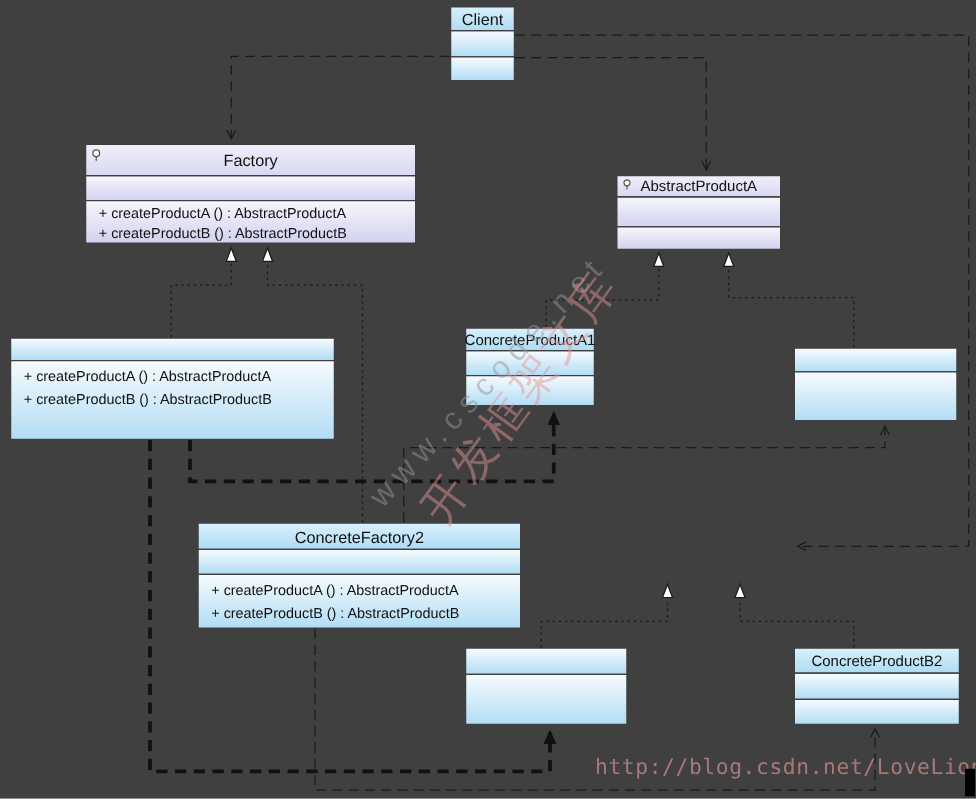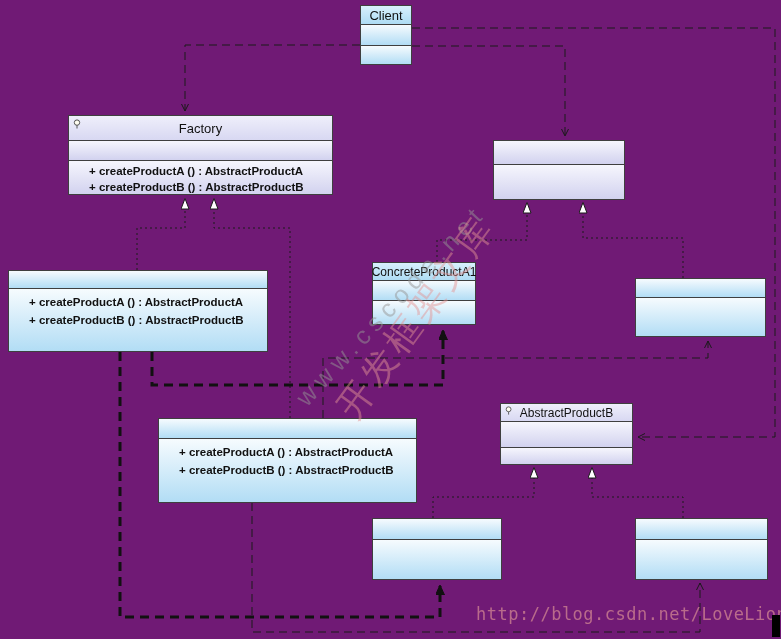--- a/index.html
+++ b/index.html
@@ -1,24 +1,24 @@
 <!DOCTYPE html>
 <html><head>
 <meta charset="utf-8">
 <style>
   html,body{margin:0;padding:0;background:#fff;}
-  #stage{position:relative;width:781px;height:639px;background:#701a75;overflow:hidden;
+  #stage{position:relative;width:781px;height:639px;background:#404040;overflow:hidden;
          font-family:"Liberation Sans",sans-serif;}
   .box{position:absolute;display:flex;flex-direction:column;border:1px solid #3f3f3f;
        box-sizing:border-box;color:#111;}
   .t{flex:0 0 auto;display:flex;align-items:center;justify-content:center;
      font-size:13px;position:relative;border-bottom:1px solid #3f3f3f;white-space:nowrap;}
   .t.small{font-size:12px;}
   .a{flex:0 0 auto;border-bottom:1px solid #3f3f3f;}
-  .o{flex:1 1 auto;padding:2px 0 0 20px;font-size:11.5px;white-space:nowrap;overflow:hidden;font-weight:bold;}
+  .o{flex:1 1 auto;padding:2px 0 0 10px;font-size:11.5px;white-space:nowrap;overflow:hidden;}
   .blue .t{background:linear-gradient(#d8f0fc,#aedcf4);}
   .blue .a,.blue .o{background:linear-gradient(#f6fbfe,#b2ddf5);}
   .purp .t{background:linear-gradient(#efeffb,#d8d8f2);}
   .purp .a,.purp .o{background:linear-gradient(#f6f6fd,#d2d2ef);}
   .ifico{position:absolute;left:4px;top:3px;line-height:0;}
   .op{line-height:17px;}
   .wires{position:absolute;left:0;top:0;pointer-events:none;}
   .dep{fill:none;stroke:#1a1a1a;stroke-width:1;stroke-dasharray:8,5;}
   .real{fill:none;stroke:#1a1a1a;stroke-width:1;stroke-dasharray:2,3;}
   .boldd{fill:none;stroke:#111;stroke-width:3;stroke-dasharray:9,6;}
@@ -53,20 +53,29 @@
       <span>Factory</span>
     </div>
     <div class="a" style="height:19px"></div>
     <div class="o" style="line-height:16px">
       <div class="op" style="line-height:16px">+ createProductA () : AbstractProductA</div>
       <div class="op" style="line-height:16px">+ createProductB () : AbstractProductB</div>
     </div>
   </div>
 
   <div class="box purp" style="left:493px;top:140px;width:132px;height:60px">
+    <div class="t small" style="height:16px">
+      <span class="ifico" style="top:2px">
+        <svg width="9" height="10" viewBox="0 0 10 11">
+            <circle cx="4" cy="3.6" r="2.7" fill="#fffdf0" stroke="#555"></circle>
+            <path d="M4 6.3 L4 9.5" stroke="#555" fill="none"></path>
+          </svg>
+      </span>
+      <span>AbstractProductA</span>
+    </div>
     <div class="a" style="height:23px"></div>
     <div class="o"></div>
   </div>
 
   <div class="box blue" style="left:8px;top:270px;width:260px;height:82px">
     <div class="a" style="height:17px"></div>
     <div class="o" style="padding-top:4px">
       <div class="op" style="line-height:18px">+ createProductA () : AbstractProductA</div>
       <div class="op" style="line-height:18px">+ createProductB () : AbstractProductB</div>
     </div>
@@ -76,48 +85,37 @@
     <div class="t small" style="height:17px">ConcreteProductA1</div>
     <div class="a" style="height:19px"></div>
     <div class="o"></div>
   </div>
 
   <div class="box blue" style="left:635px;top:278px;width:131px;height:59px">
     <div class="a" style="height:18px"></div>
     <div class="o"></div>
   </div>
 
-  <div class="box purp" style="left:500px;top:403px;width:133px;height:62px">
-    <div class="t small" style="height:17px">
-      <span class="ifico" style="top:2px">
-        <svg width="9" height="10" viewBox="0 0 10 11">
-            <circle cx="4" cy="3.6" r="2.7" fill="#fffdf0" stroke="#555"></circle>
-            <path d="M4 6.3 L4 9.5" stroke="#555" fill="none"></path>
-          </svg>
-      </span>
-      <span>AbstractProductB</span>
-    </div>
-    <div class="a" style="height:25px"></div>
-    <div class="o"></div>
-  </div>
 
   <div class="box blue" style="left:158px;top:418px;width:259px;height:85px">
+    <div class="t" style="height:20px">ConcreteFactory2</div>
     <div class="a" style="height:19px"></div>
     <div class="o" style="padding-top:4px">
       <div class="op" style="line-height:18px">+ createProductA () : AbstractProductA</div>
       <div class="op" style="line-height:18px">+ createProductB () : AbstractProductB</div>
     </div>
   </div>
 
   <div class="box blue" style="left:372px;top:518px;width:130px;height:62px">
     <div class="a" style="height:20px"></div>
     <div class="o"></div>
   </div>
 
   <div class="box blue" style="left:635px;top:518px;width:133px;height:62px">
+    <div class="t small" style="height:19px">ConcreteProductB2</div>
     <div class="a" style="height:20px"></div>
     <div class="o"></div>
   </div>
 
   <svg class="wires" width="781" height="639" viewBox="0 0 781 639">
     <defs>
       <marker id="m-open" markerUnits="userSpaceOnUse" markerWidth="10" markerHeight="10" refX="7.5" refY="4" orient="auto">
         <path d="M0.5,0.5 L7.5,4 L0.5,7.5" fill="none" stroke="#1a1a1a" stroke-width="1"></path>
       </marker>
       <marker id="m-tri" markerUnits="userSpaceOnUse" markerWidth="13" markerHeight="11" refX="10.5" refY="4.5" orient="auto">

